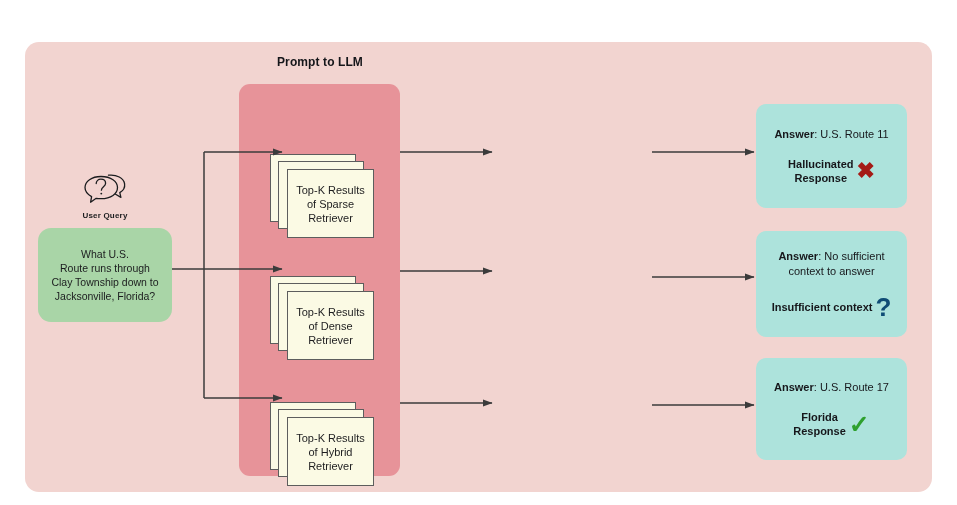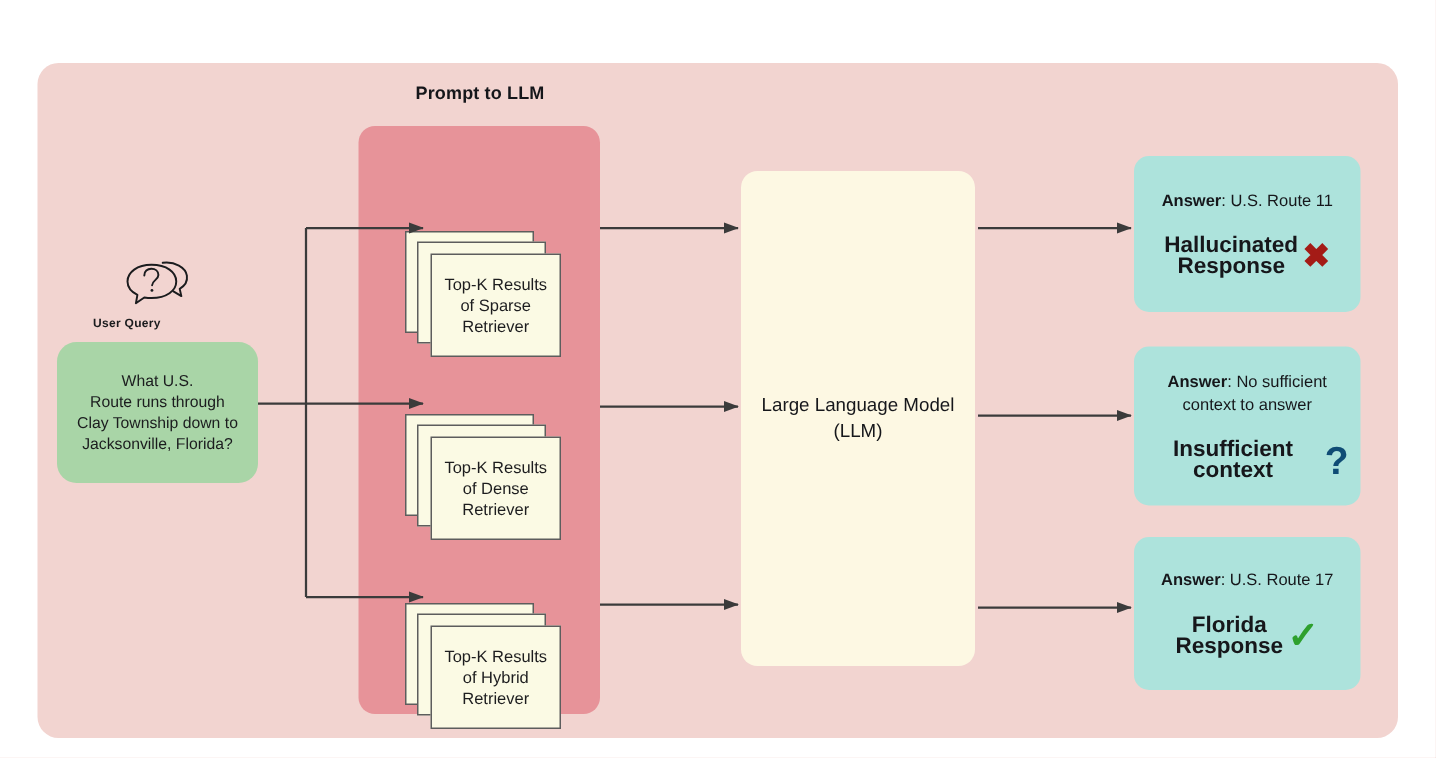--- a/index.html
+++ b/index.html
@@ -124,21 +124,21 @@
   }
   .answer-line b { font-weight: bold; }
   .verdict-row {
     margin-top: 15px;
     display: flex;
     align-items: center;
     justify-content: center;
     gap: 3px;
   }
   .verdict-text {
-    font-size: 15px;
+    font-size: 11px;
     line-height: 14px;
     font-weight: bold;
     color: #16171b;
     text-align: center;
   }
   .verdict-mark {
     font-size: 22px;
     line-height: 1;
     font-weight: bold;
   }
@@ -170,21 +170,21 @@
     left: 82px;
     top: 173px;
     width: 46px;
     height: 38px;
   }
   .user-caption {
     position: absolute;
     left: 62px;
     top: 211px;
     width: 86px;
-    text-align: left;
+    text-align: center;
     font-size: 8px;
     font-weight: bold;
     color: #1b1c1e;
     letter-spacing: .2px;
   }
 
   svg.wires { position: absolute; inset: 0; width: 957px; height: 505px; pointer-events: none; }
 </style>
 </head>
 <body>
@@ -225,26 +225,20 @@
     <div class="sheet s2"></div>
     <div class="sheet s3">
       <div class="doc-label">
         <span>Top-K Results</span><br>
         <span>of Hybrid</span><br>
         <span>Retriever</span>
       </div>
     </div>
   </div>
 
-  <div class="llm-box">
-    <div class="llm-label">
-      <span>Large Language Model</span><br>
-      <span>(LLM)</span>
-    </div>
-  </div>
 
   <div class="user-icon-wrap">
     <svg viewBox="0 0 46 38" width="46" height="38" fill="none" stroke="#1b1c1e" stroke-width="1.3" stroke-linecap="round" stroke-linejoin="round">
       <path d="M19 3.5 C29 3.5 35.5 8.4 35.5 14.6 C35.5 20.8 29 25.7 19 25.7 C17.3 25.7 15.7 25.55 14.2 25.3 L8.6 29.2 L9.6 23.6 C5.6 21.5 3 18.3 3 14.6 C3 8.4 9.6 3.5 19 3.5 Z"></path>
       <path d="M26.5 2.2 C34.5 1.2 41.8 5.2 42.6 10.8 C43.1 14.3 41.2 17.6 37.8 19.6 L38.9 24.4 L33.6 21.3"></path>
       <path d="M14.2 10.6 C14.2 7.9 16.2 6.2 18.9 6.2 C21.6 6.2 23.6 7.9 23.6 10.3 C23.6 13.6 19.4 13.9 19.4 17.2"></path>
       <circle cx="19.3" cy="20.6" r="0.95" fill="#1b1c1e" stroke="none"></circle>
     </svg>
   </div>
   <div class="user-caption">User Query</div>

